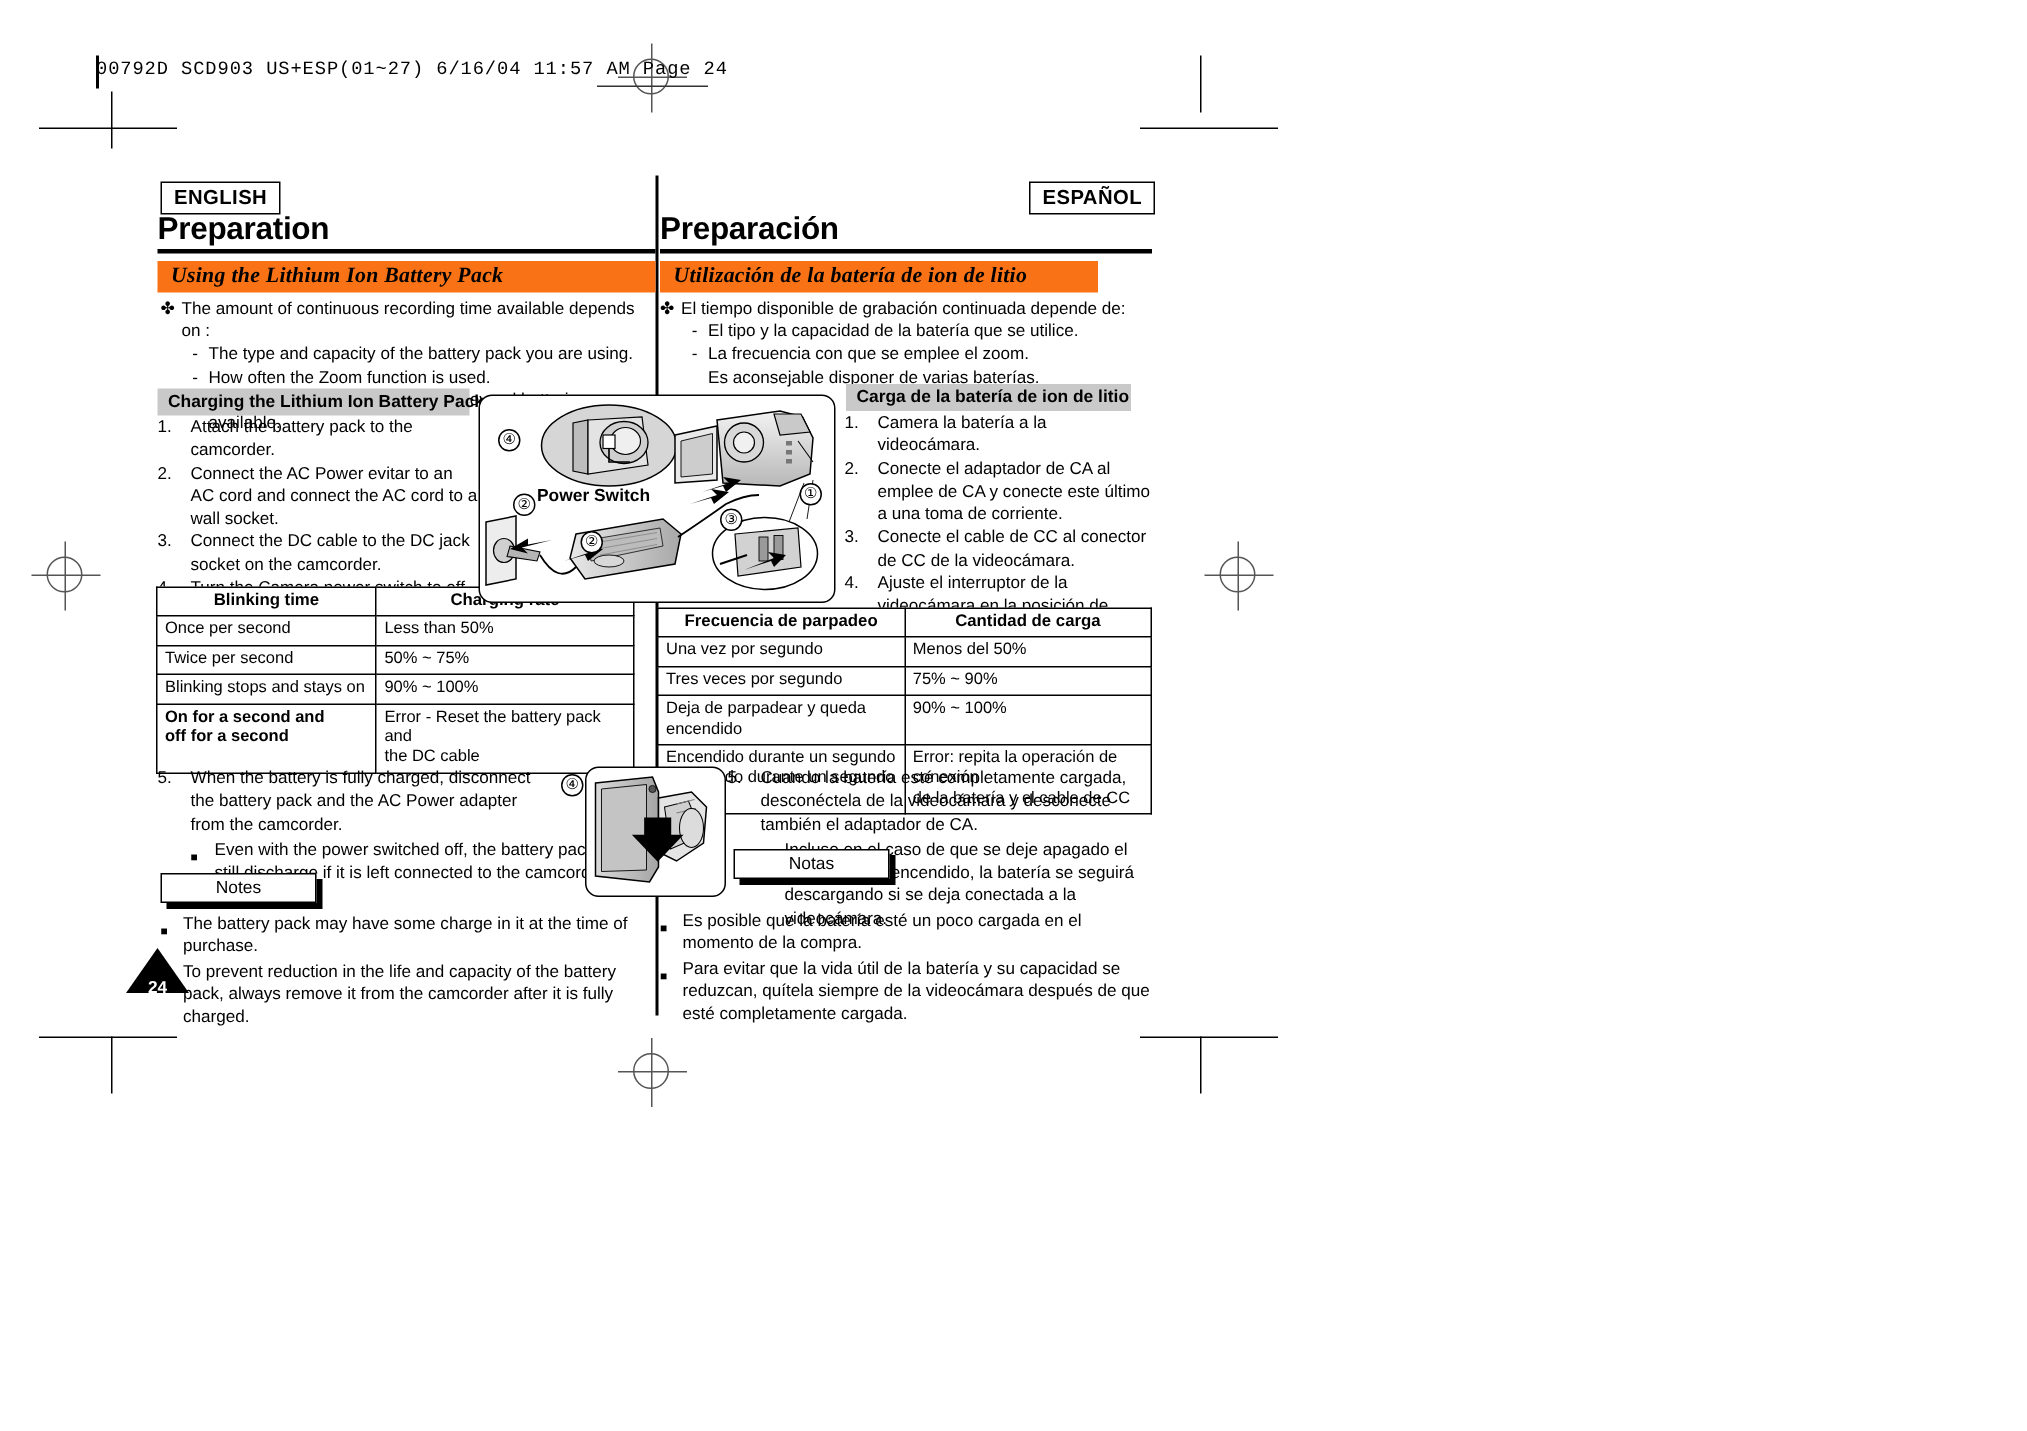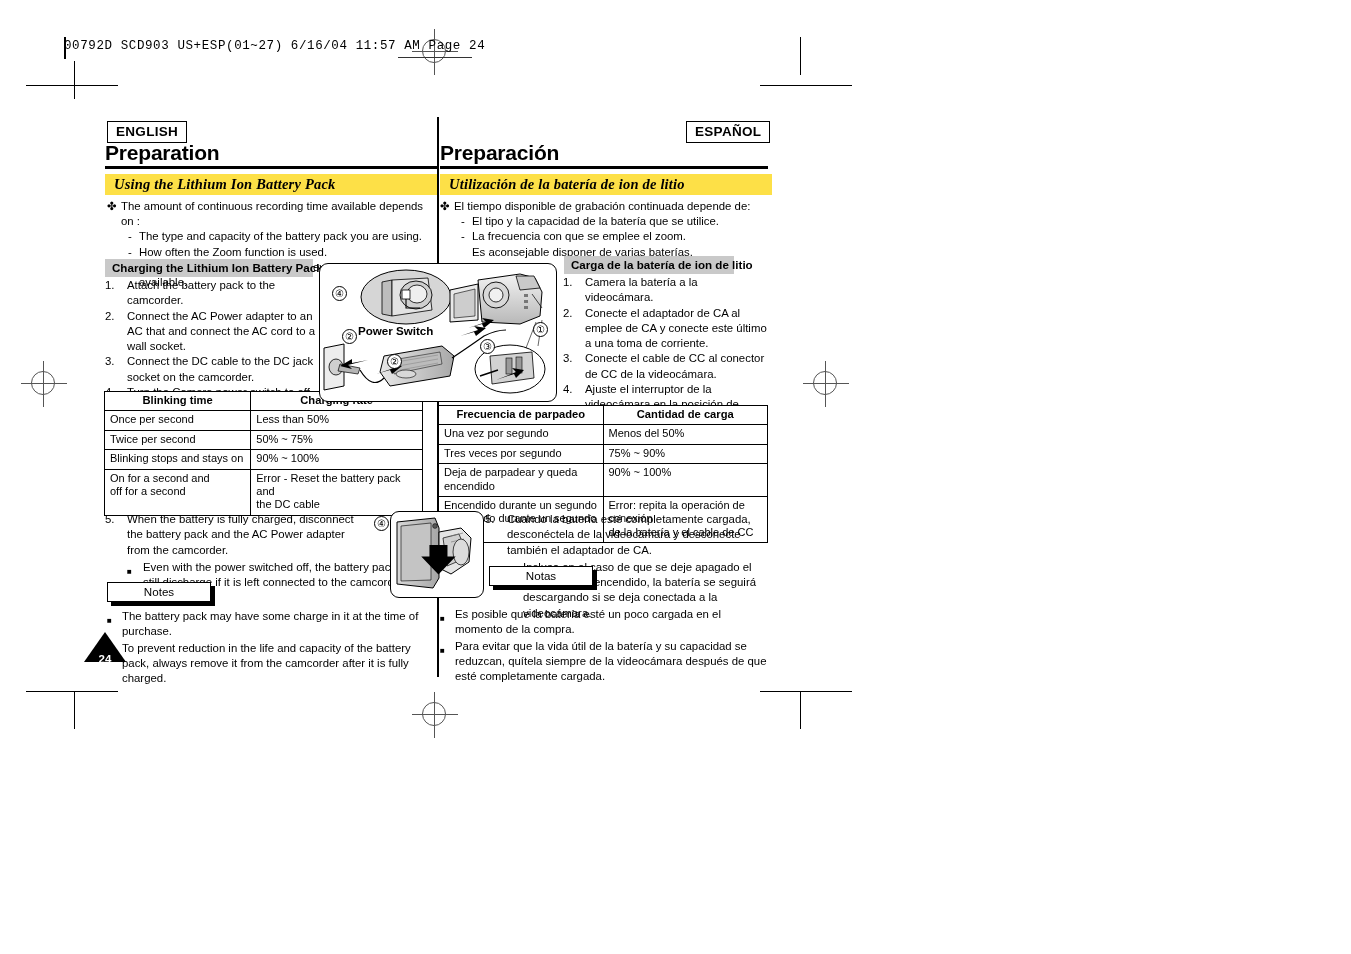--- a/index.html
+++ b/index.html
@@ -50,21 +50,21 @@
     letter-spacing: 0.3px;
   }
   .page-title {
     position: absolute;
     font-size: 21px; font-weight: bold; letter-spacing: -0.2px;
   }
   .title-rule { position: absolute; height: 2.6px; background: #000; }
 
   .sec-bar {
     position: absolute;
-    background: #fde047;
+    background: #f97316;
     height: 21px;
     display: flex; align-items: center;
     padding-left: 9px;
     box-sizing: border-box;
   }
   .sec-bar span {
     font-size: 14.5px; font-weight: bold; font-style: italic;
     font-family: "Liberation Serif", serif;
     letter-spacing: 0.2px;
   }
@@ -229,21 +229,21 @@
 
   <div class="sub-head" style="left:105px; top:240px; width:208px;">Charging the Lithium Ion Battery Pack</div>
 
   <div class="num-list" style="left:105px; top:259px; width:214px;">
     <div class="nl-row">
       <div class="nl-num">1.</div>
       <div class="nl-txt">Attach the battery pack to the camcorder.</div>
     </div>
     <div class="nl-row">
       <div class="nl-num">2.</div>
-      <div class="nl-txt">Connect the AC Power adapter to an AC that and connect the AC cord to a wall socket.</div>
+      <div class="nl-txt">Connect the AC Power evitar to an AC cord and connect the AC cord to a wall socket.</div>
     </div>
     <div class="nl-row">
       <div class="nl-num">3.</div>
       <div class="nl-txt">Connect the DC cable to the DC jack socket on the camcorder.</div>
     </div>
     <div class="nl-row">
       <div class="nl-num">4.</div>
       <div class="nl-txt">Turn the Camera power switch to off, and the charging indicator will start to flash, showing that the battery is charging.</div>
     </div>
   </div>
@@ -262,21 +262,21 @@
       </tr>
       <tr>
         <td>Twice per second</td>
         <td>50% ~ 75%</td>
       </tr>
       <tr>
         <td>Blinking stops and stays on</td>
         <td>90% ~ 100%</td>
       </tr>
       <tr>
-        <td style="white-space:pre-line;">On for a second and
+        <td style="white-space:pre-line;font-weight:bold;">On for a second and
 off for a second</td>
         <td style="white-space:pre-line;">Error - Reset the battery pack and
 the DC cable</td>
       </tr>
     </tbody>
   </table>
 
   <div class="num-list" style="left:105px; top:493px; width:262px;">
     <div class="nl-row">
       <div class="nl-num">5.</div>
@@ -301,21 +301,21 @@
     </div>
   </div>
 
   <div class="pagenum" style="left:84px; top:613px;"></div>
   <div class="pagenum-txt" style="left:84px; top:634px;">24</div>
 
   <div class="lang-tag" style="left:686px; top:102px;">ESPAÑOL</div>
   <div class="page-title" style="left:440px; top:122px;">Preparación</div>
   <div class="title-rule" style="left:440px; top:147px; width:328px;"></div>
 
-  <div class="sec-bar" style="left:440px; top:155px; width:332px;">
+  <div class="sec-bar" style="left:440px; top:155px; width:292px;">
     <span>Utilización de la batería de ion de litio</span>
   </div>
 
   <div class="bullet-block" style="left:440px; top:180px; width:330px;">
     <div class="bl-row">
       <div class="bl-mark">✤</div>
       <div>El tiempo disponible de grabación continuada depende de:</div>
     </div>
     <div class="bl-row" style="margin-left:14px;">
       <div class="bl-dash">-</div>
@@ -323,21 +323,21 @@
     </div>
     <div class="bl-row" style="margin-left:14px;">
       <div class="bl-dash">-</div>
       <div>La frecuencia con que se emplee el zoom.</div>
     </div>
     <div class="bl-row" style="margin-left:32px;">
       <div>Es aconsejable disponer de varias baterías.</div>
     </div>
   </div>
 
-  <div class="sub-head" style="left:564px; top:237px; width:170px;">Carga de la batería de ion de litio</div>
+  <div class="sub-head" style="left:564px; top:237px; width:190px;">Carga de la batería de ion de litio</div>
 
   <div class="num-list" style="left:563px; top:256px; width:206px;">
     <div class="nl-row">
       <div class="nl-num">1.</div>
       <div class="nl-txt">Camera la batería a la videocámara.</div>
     </div>
     <div class="nl-row">
       <div class="nl-num">2.</div>
       <div class="nl-txt">Conecte el adaptador de CA al emplee de CA y conecte este último a una toma de corriente.</div>
     </div>

